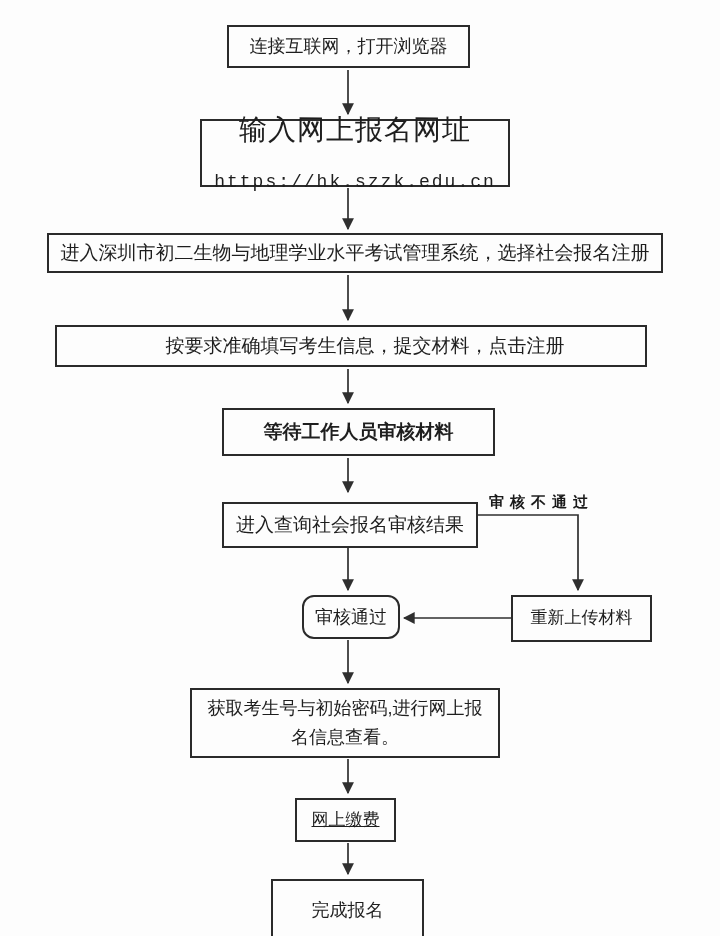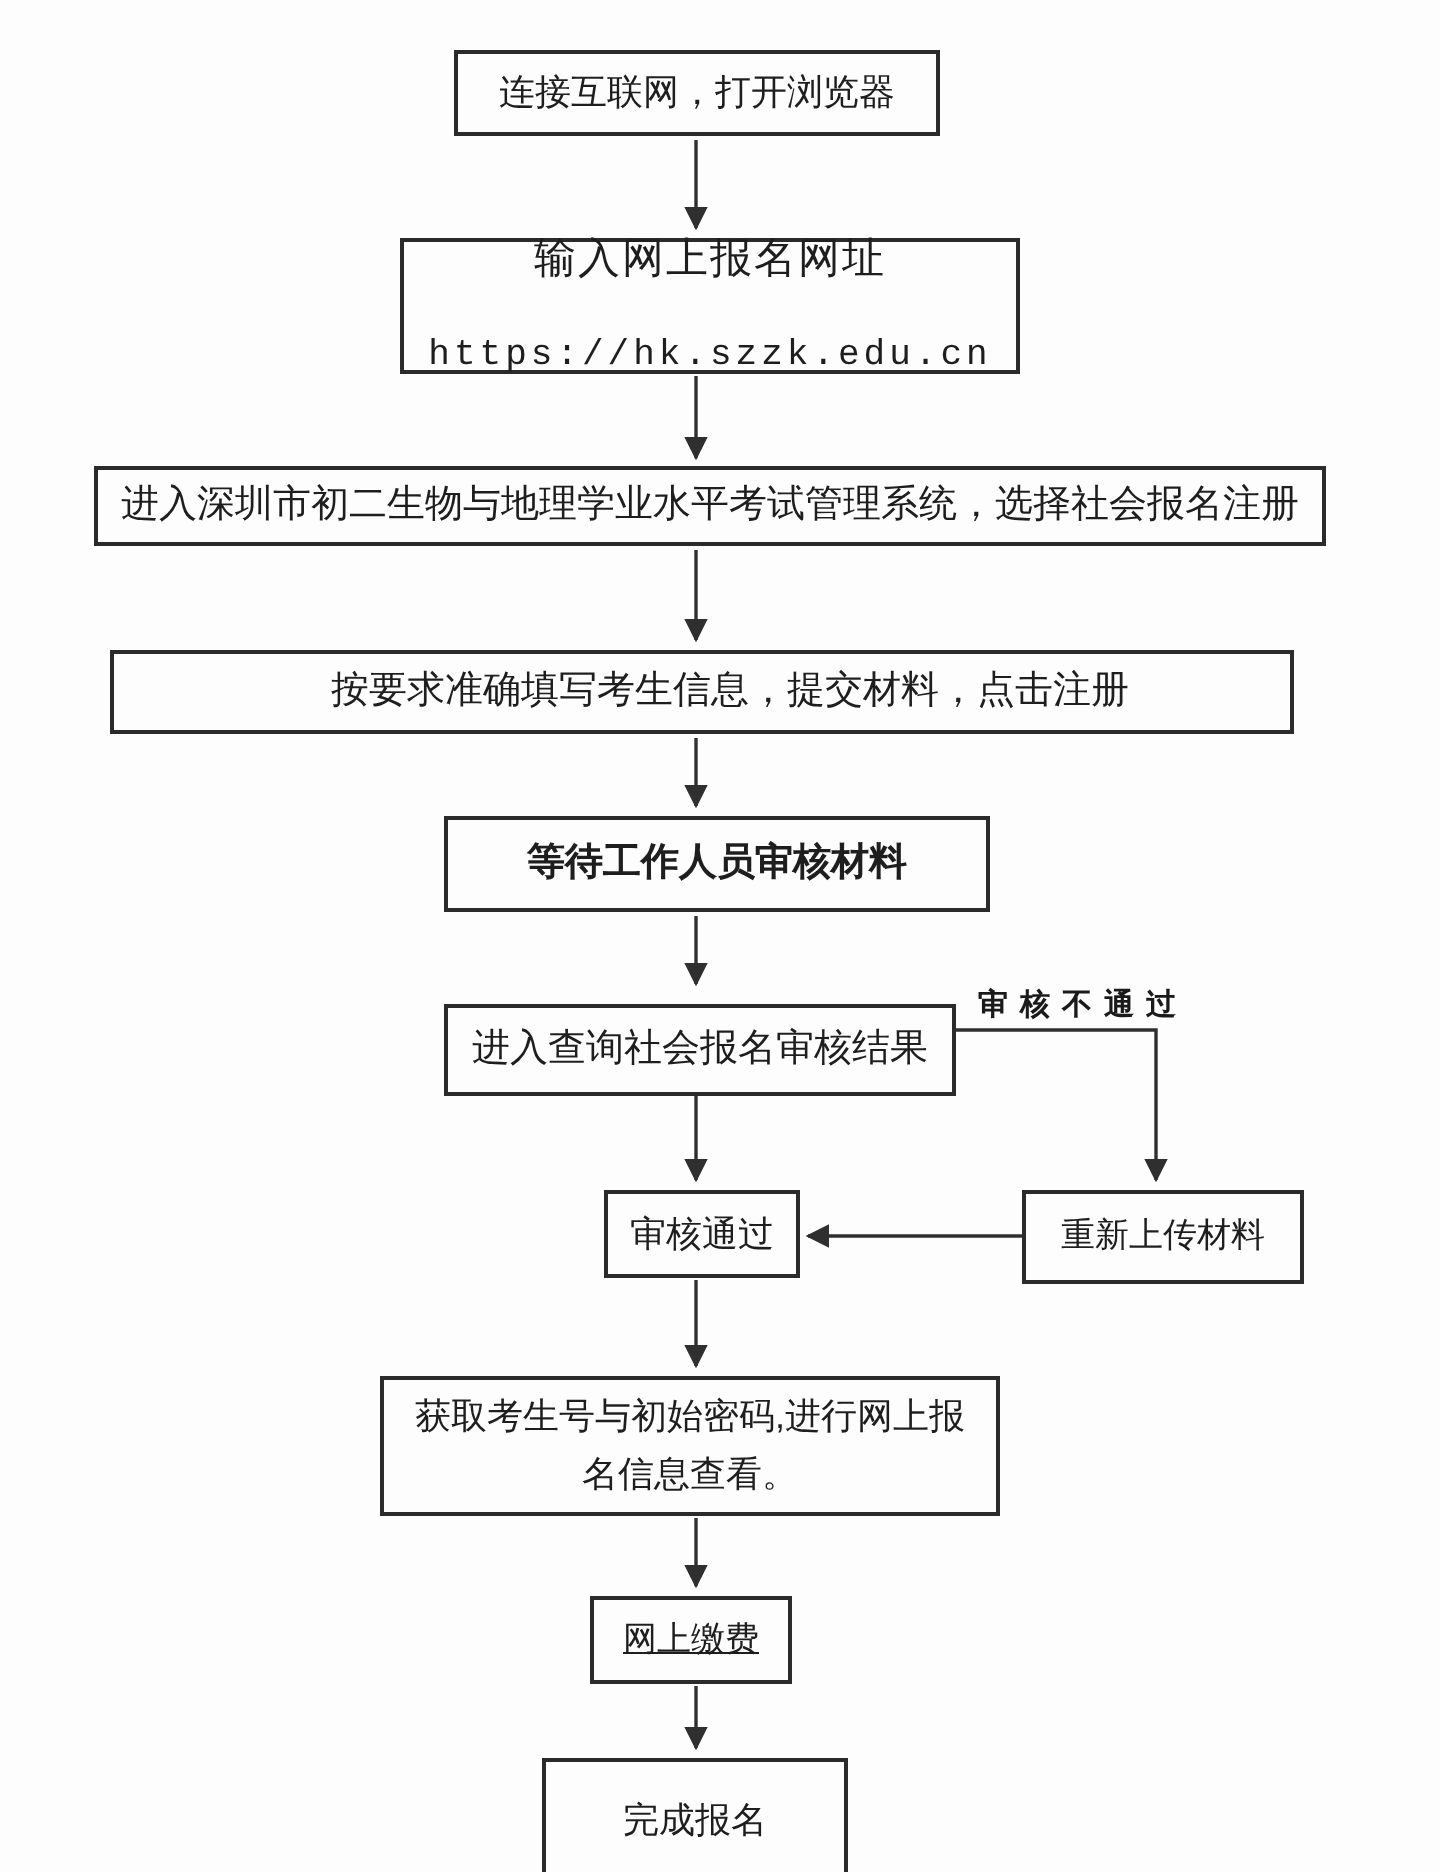--- a/index.html
+++ b/index.html
@@ -25,21 +25,21 @@
     border: 2px solid #2b2b2b;
     background: #fdfdfd;
     display: flex;
     flex-direction: column;
     align-items: center;
     justify-content: center;
     text-align: center;
     line-height: 1.35;
   }
   .node .lbl { display: block; }
-  .url-title { font-size: 21px; letter-spacing: 1px; }
+  .url-title { font-size: 28px; letter-spacing: 1px; }
   .url-addr {
     font-family: "Liberation Mono", "DejaVu Sans Mono", monospace;
     font-size: 18px;
     letter-spacing: 2px;
     margin-top: 21px;
   }
   .edge-label {
     position: absolute;
     font-weight: bold;
     font-size: 15px;
@@ -92,21 +92,21 @@
   <div class="node" style="left:222px; top:408px; width:273px; height:48px; font-size:19px;font-weight:bold;">
     <span class="lbl">等待工作人员审核材料</span>
   </div>
 
   <div class="node" style="left:222px; top:502px; width:256px; height:46px; font-size:19px;">
     <span class="lbl">进入查询社会报名审核结果</span>
   </div>
 
   <div class="edge-label" style="left:489px; top:493px;">审核不通过</div>
 
-  <div class="node" style="left:302px; top:595px; width:98px; height:44px; font-size:18px;">
+  <div class="node" style="left:302px; top:595px; width:98px; height:44px; font-size:18px;border-radius:12px;">
     <span class="lbl">审核通过</span>
   </div>
 
   <div class="node" style="left:511px; top:595px; width:141px; height:47px; font-size:17px;">
     <span class="lbl">重新上传材料</span>
   </div>
 
   <div class="node" style="left:190px; top:688px; width:310px; height:70px; font-size:18px; padding:0 10px; line-height:1.6;">
     <span class="lbl">获取考生号与初始密码,进行网上报名信息查看。</span>
   </div>

